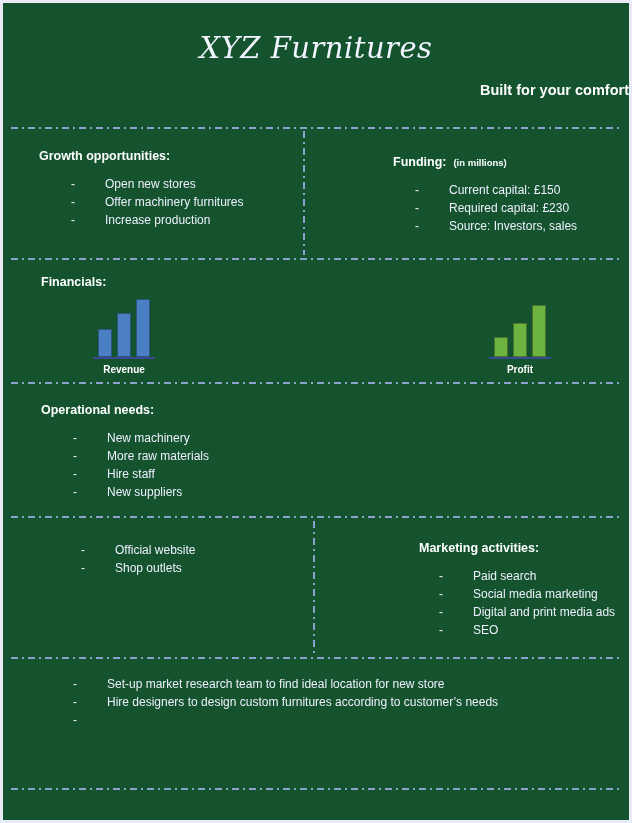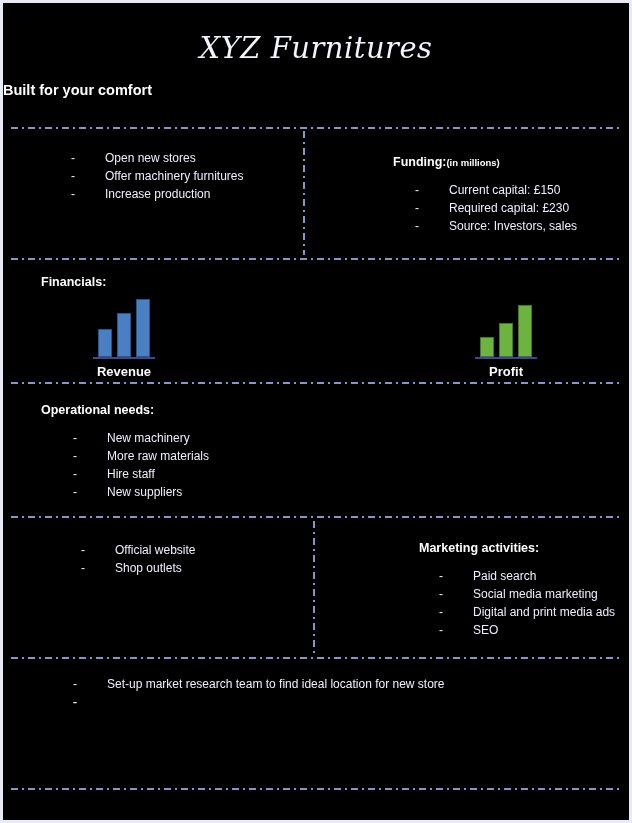--- a/index.html
+++ b/index.html
@@ -8,21 +8,21 @@
     background: #ffffff;
   }
   body {
     font-family: "Liberation Sans", sans-serif;
   }
   .poster {
     position: relative;
     width: 632px;
     height: 823px;
     box-sizing: border-box;
-    background: #000000;
+    background: #14532d;
     border: 3px solid #e8eaf6;
     overflow: hidden;
   }
   
   .hdiv {
     position: absolute;
     left: 8px;
     right: 8px;
     height: 2px;
     background-image: repeating-linear-gradient(
@@ -58,37 +58,38 @@
     font-style: italic;
     font-family: "DejaVu Serif", serif;
     letter-spacing: .5px;
     font-weight: 400;
   }
   .subtitle {
     position: absolute;
     top: 79px;
     left: 0;
     width: 100%;
-    text-align: left;
+    text-align: right;
     color: #ffffff;
     font-size: 14.5px;
     font-weight: bold;
   }
   
   .block { position: absolute; }
   .heading {
     color: #ffffff;
     font-size: 12.5px;
     font-weight: bold;
     margin: 0 0 12px 0;
     white-space: nowrap;
   }
   .heading .note {
     font-size: 9.5px;
     font-weight: bold;
+    margin-left: 7px;
   }
   ul.items {
     list-style: none;
     margin: 0;
     padding: 0 0 0 32px;
   }
   ul.items li {
     color: #eef0ff;
     font-size: 12px;
     line-height: 18px;
@@ -127,21 +128,21 @@
   }
   .base {
     height: 2px;
     margin: 0 auto;
     width: 62px;
     background: #3a4a92;
   }
   .chart-label {
     margin-top: 5px;
     color: #ffffff;
-    font-size: 13px;
+    font-size: 10px;
     font-weight: bold;
     text-align: center;
   }
 </style>
 </head>
 <body>
 
 <div class="poster">
 
   <div class="title">XYZ Furnitures</div>
@@ -151,20 +152,21 @@
   <div class="hdiv" style="top:255px"></div>
   <div class="hdiv" style="top:379px"></div>
   <div class="hdiv" style="top:513px"></div>
   <div class="hdiv" style="top:654px"></div>
   <div class="hdiv" style="top:785px"></div>
 
   <div class="vdiv" style="left:300px; top:128px; height:124px"></div>
   <div class="vdiv" style="left:310px; top:518px; height:132px"></div>
 
   <div class="block" style="left:36px; top:146px; width:255px">
+    <div class="heading">Growth opportunities:</div>
     <ul class="items">
       <li><span class="dash">-</span><span>Open new stores</span></li>
       <li><span class="dash">-</span><span>Offer machinery furnitures</span></li>
       <li><span class="dash">-</span><span>Increase production</span></li>
     </ul>
   </div>
 
   <div class="block" style="left:390px; top:152px; width:230px">
     <div class="heading"><span>Funding:</span><span class="note">(in millions)</span></div>
     <ul class="items" style="padding-left:22px">
@@ -181,21 +183,21 @@
   <div class="charts">
     <div class="chart" style="left:61px">
       <div class="bars">
           <div class="bar" style="height: 28px; background: rgb(74, 127, 196); border: 1px solid rgba(0, 0, 0, 0.35);"></div>
           <div class="bar" style="height: 44px; background: rgb(74, 127, 196); border: 1px solid rgba(0, 0, 0, 0.35);"></div>
           <div class="bar" style="height: 58px; background: rgb(74, 127, 196); border: 1px solid rgba(0, 0, 0, 0.35);"></div>
         </div>
       <div class="base"></div>
       <div class="chart-label">Revenue</div>
     </div>
-    <div class="chart" style="left:443px">
+    <div class="chart" style="left:457px">
       <div class="bars">
           <div class="bar" style="height: 20px; background: rgb(109, 179, 63); border: 1px solid rgba(0, 0, 0, 0.35);"></div>
           <div class="bar" style="height: 34px; background: rgb(109, 179, 63); border: 1px solid rgba(0, 0, 0, 0.35);"></div>
           <div class="bar" style="height: 52px; background: rgb(109, 179, 63); border: 1px solid rgba(0, 0, 0, 0.35);"></div>
         </div>
       <div class="base"></div>
       <div class="chart-label">Profit</div>
     </div>
   </div>
 
@@ -222,18 +224,18 @@
       <li><span class="dash">-</span><span>Paid search</span></li>
       <li><span class="dash">-</span><span>Social media marketing</span></li>
       <li><span class="dash">-</span><span>Digital and print media ads</span></li>
       <li><span class="dash">-</span><span>SEO</span></li>
     </ul>
   </div>
 
   <div class="block" style="left:38px; top:672px; width:560px">
     <ul class="items">
       <li><span class="dash">-</span><span>Set-up market research team to find ideal location for new store</span></li>
+      <li><span class="dash">-</span><span>Hire designers to design custom furnitures according to customer’s needs</span></li>
       <li><span class="dash">-</span></li>
-      <li><span class="dash">-</span></li>
     </ul>
   </div>
 
 </div>
 
 </body></html>

